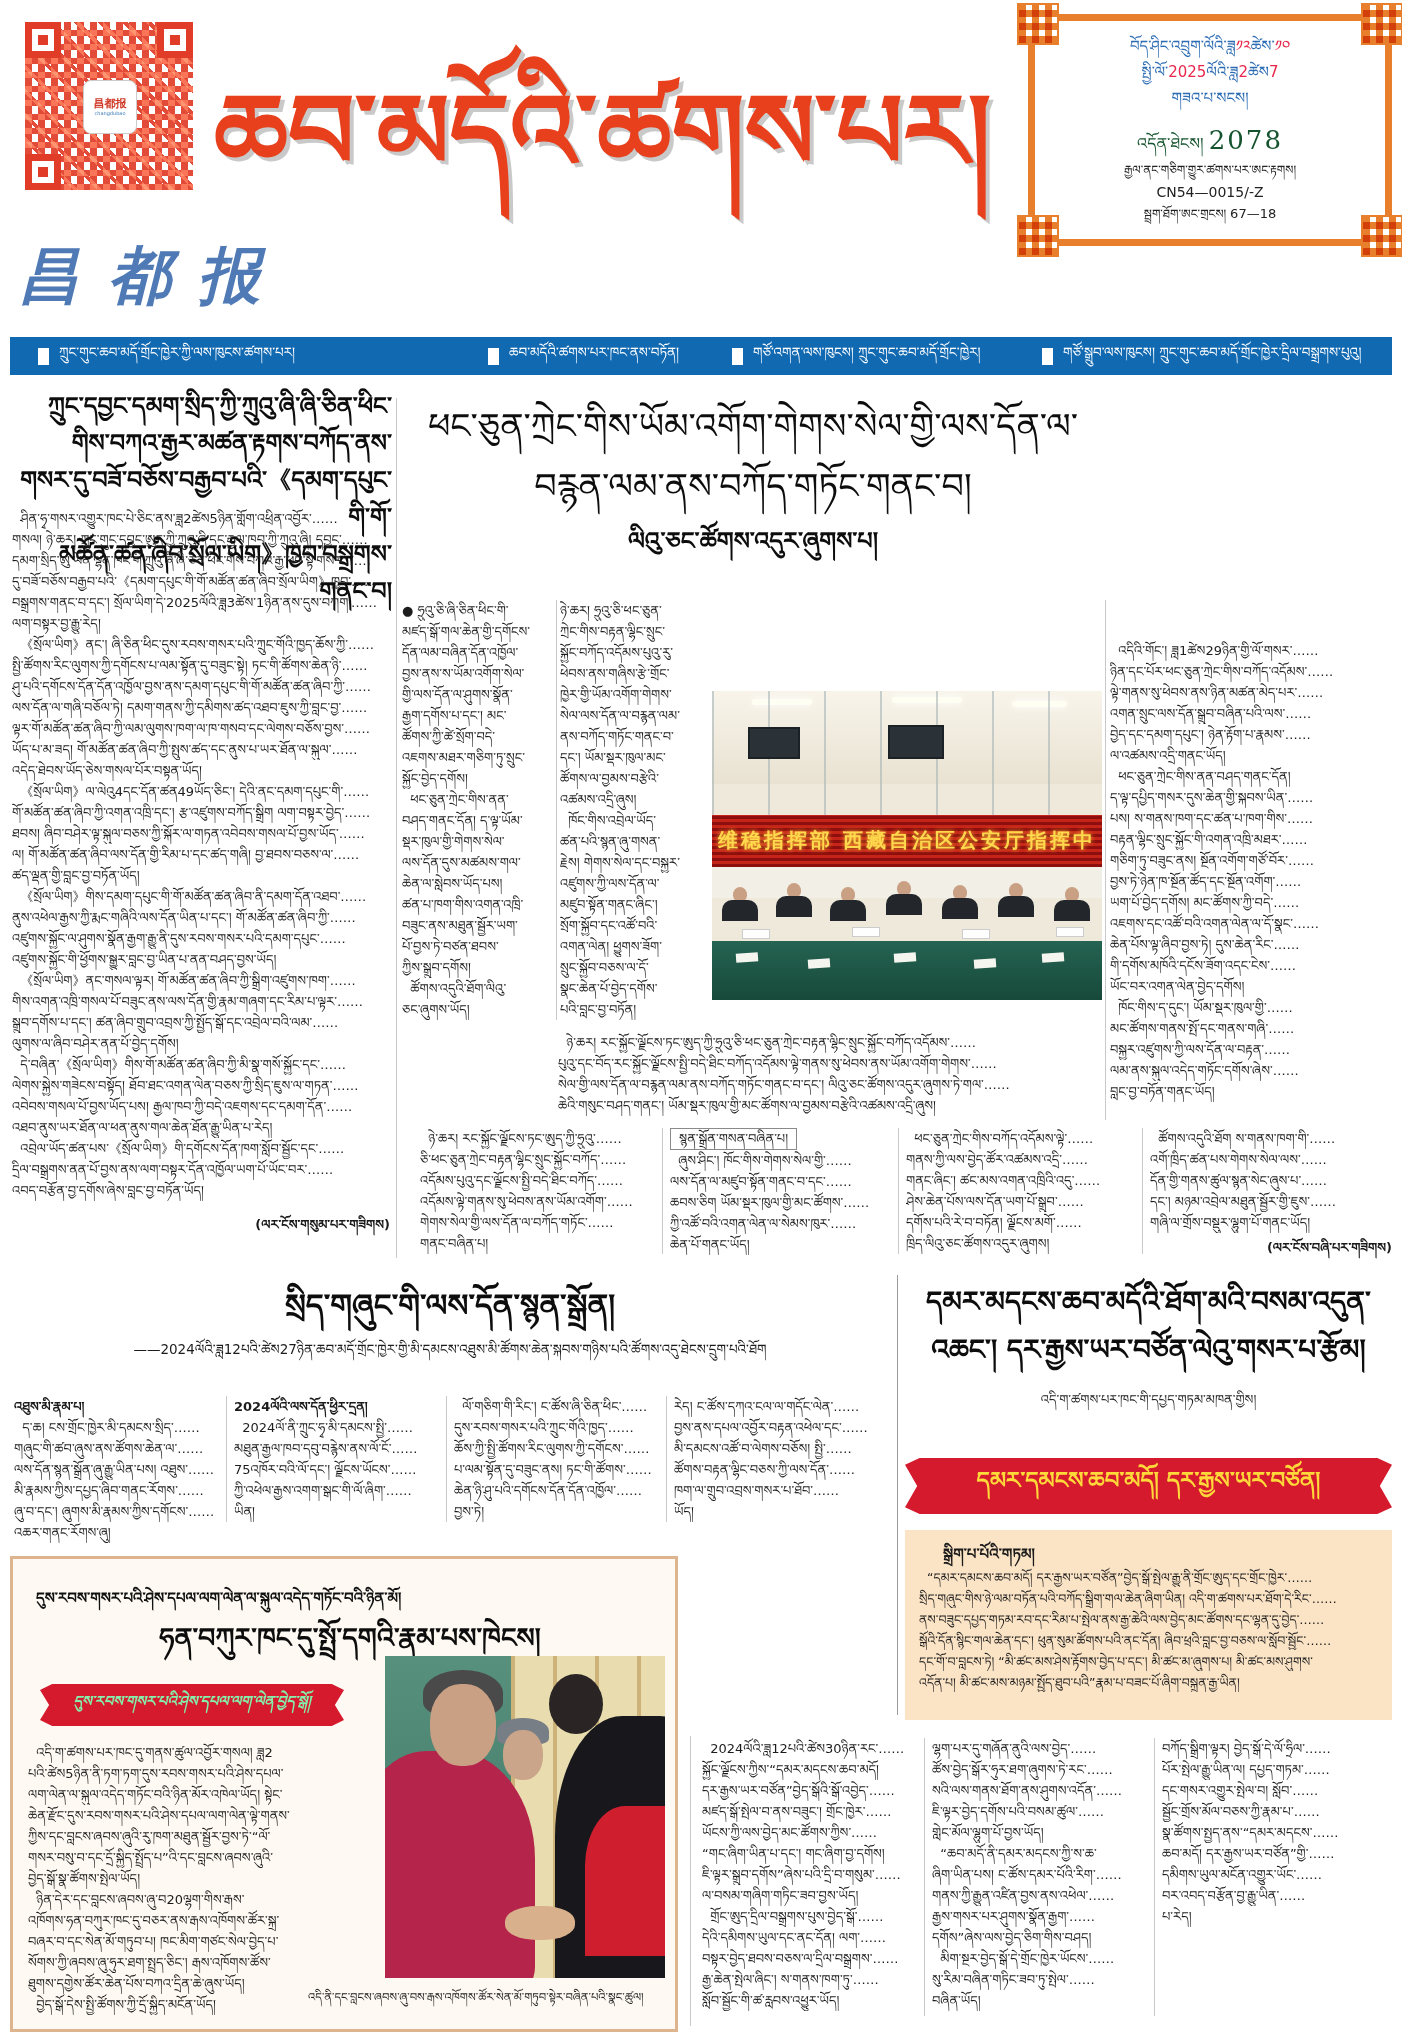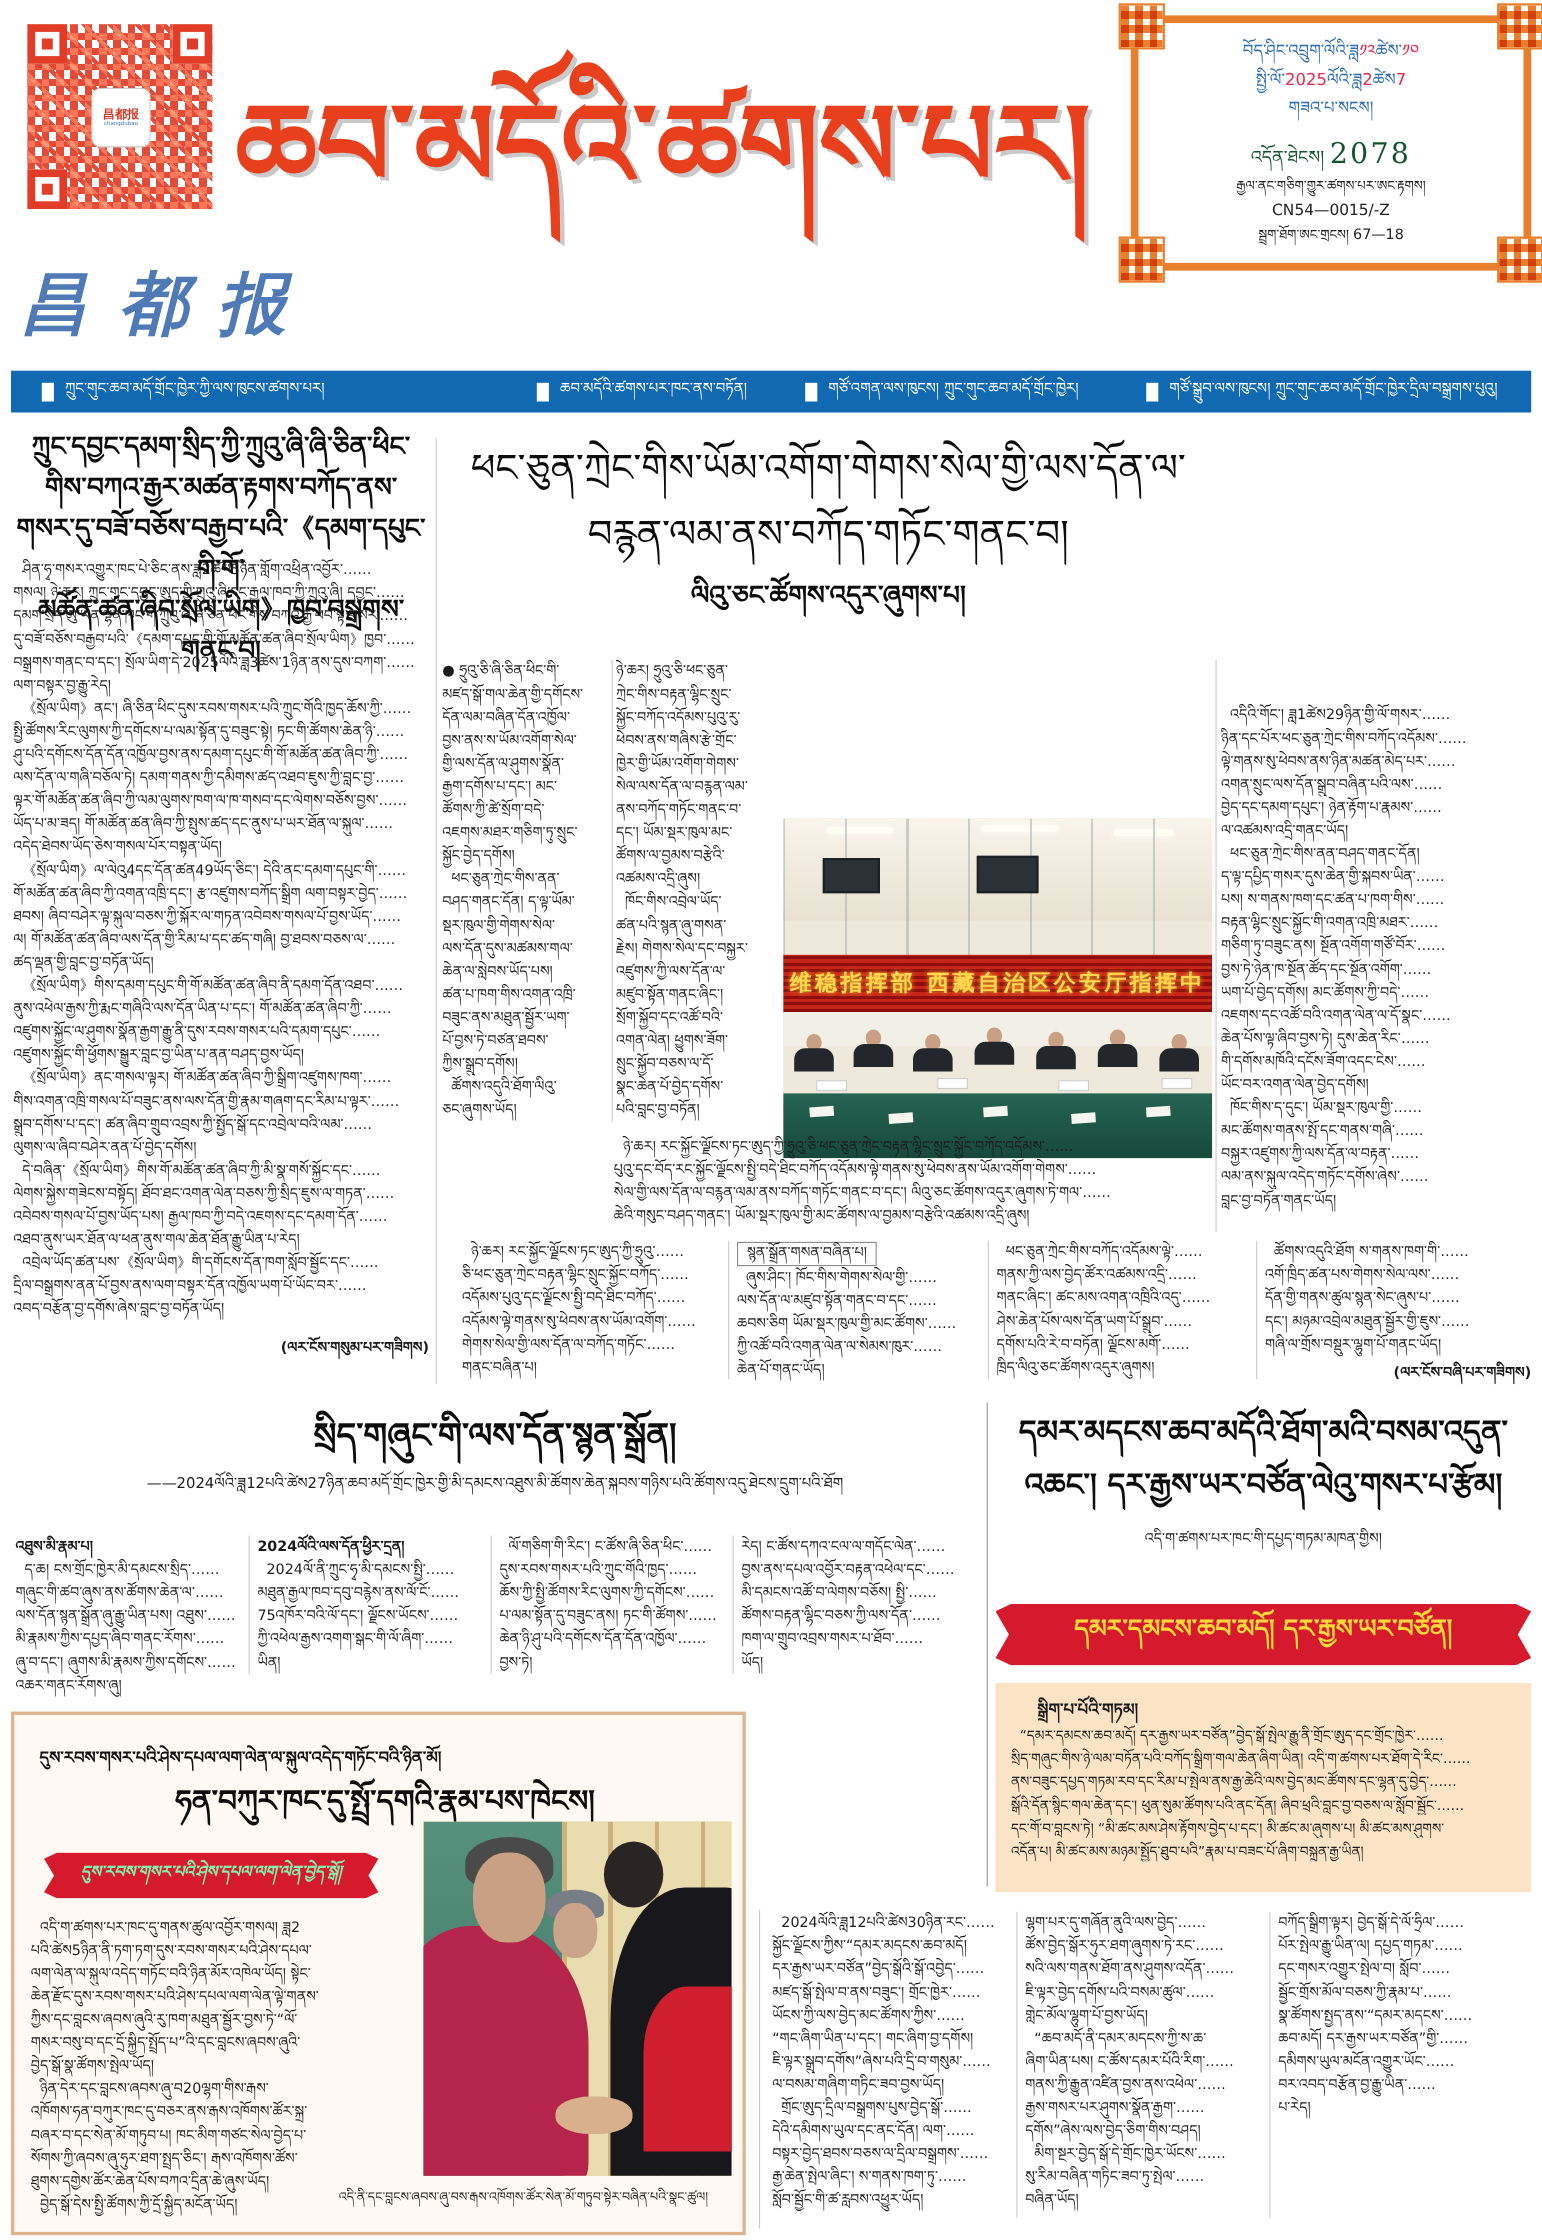--- a/index.html
+++ b/index.html
@@ -36,30 +36,30 @@
   .ib-blue{color:#2e6db4;}
   .ib-red{color:#e8274b;}
   .ib-issue{font-size:16px;color:#14532d;line-height:30px;margin-top:14px;}
   .ib-issue .num{font-size:26px;font-family:"DejaVu Serif","Liberation Serif",serif;letter-spacing:2px;}
   .ib-small{font-size:12px;color:#222;line-height:22px;}
   
   #navbar{left:10px;top:337px;width:1382px;height:38px;background:#1169b2;}
   .nav-item{position:absolute;top:0;height:38px;display:flex;align-items:center;color:#fff;font-size:13.5px;white-space:nowrap;}
   .nav-bullet{display:inline-block;width:11px;height:17px;background:#fff;margin-right:10px;}
   
-  .hl-left{left:10px;top:388px;width:382px;height:112px;text-align:center;font-weight:bold;font-size:24px;line-height:37px;color:#0d0d0d;}
+  .hl-left{left:10px;top:388px;width:382px;height:112px;text-align:right;font-weight:bold;font-size:24px;line-height:37px;color:#0d0d0d;}
   .hl-lead{left:400px;top:396px;width:706px;height:120px;text-align:center;font-weight:normal;font-size:35px;line-height:60px;color:#0d0d0d;}
   .hl-sub{left:400px;top:518px;width:706px;height:46px;text-align:center;font-weight:bold;font-size:24px;line-height:46px;color:#0d0d0d;}
   
   .bodycol{font-size:13px;line-height:21px;color:#1c1c1c;}
   .bodycol .tl{height:21px;}
   .cont{font-weight:bold;text-align:right;font-size:13px;}
   .vline{width:1px;background:#c9c9c9;}
   
-  #photo-meeting{left:712px;top:744px;width:390px;height:309px;background:#efe9dc;overflow:hidden;}
+  #photo-meeting{left:712px;top:691px;width:390px;height:309px;background:#efe9dc;overflow:hidden;}
   #pm-ceiling{position:absolute;left:0;top:0;width:100%;height:30%;
      background:linear-gradient(#f8f4ea,#e9e2d2);}
   #pm-glass{position:absolute;left:0;top:0;width:100%;height:46%;
      background:repeating-linear-gradient(90deg,rgba(160,175,178,.55) 0 2px,rgba(0,0,0,0) 2px 56px);}
   .pm-light{position:absolute;background:#fffef2;border-radius:4px;box-shadow:0 0 8px #fff;}
   .pm-monitor{position:absolute;background:#2a3238;border:2px solid #1b2125;}
   #pm-banner{position:absolute;left:0;top:40%;width:100%;height:17%;
      background:repeating-linear-gradient(0deg,#8d0e0e 0 3px,#c52418 3px 6px);
      display:flex;align-items:center;justify-content:center;overflow:hidden;}
   #pm-banner .txt{color:#ffd84d;font-size:20px;font-weight:bold;letter-spacing:3px;white-space:nowrap;

